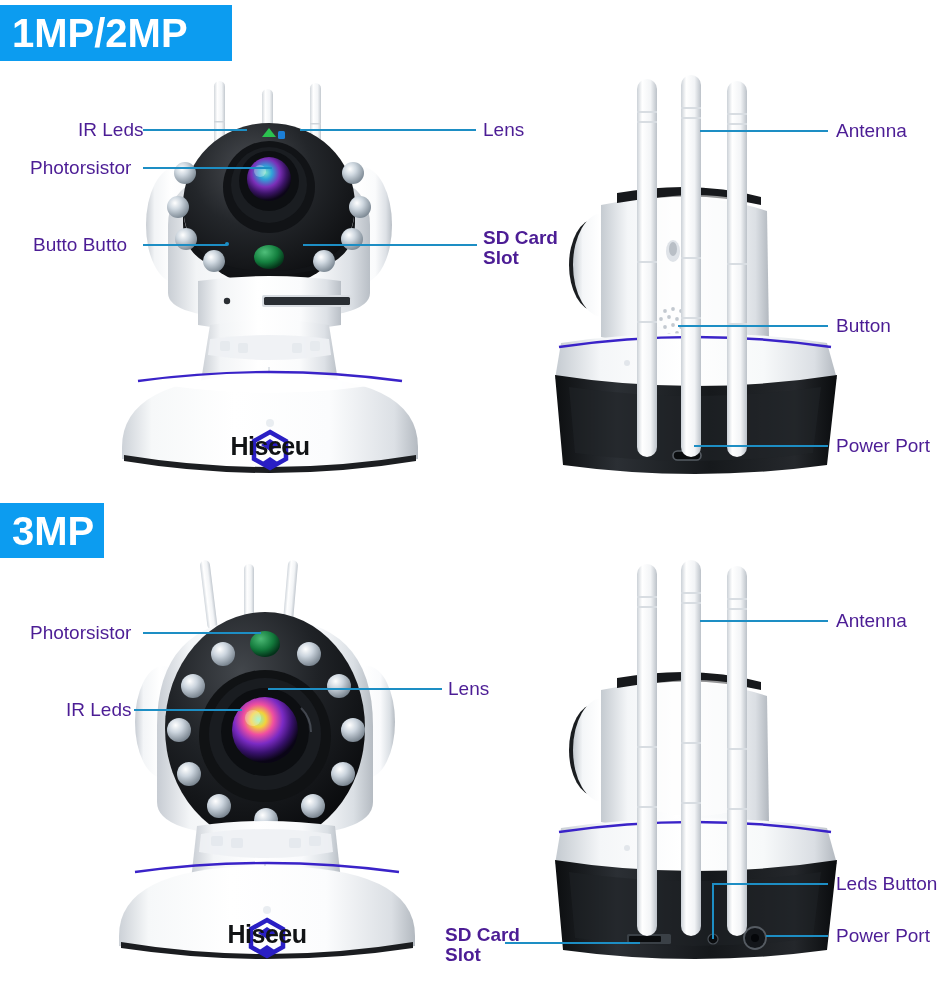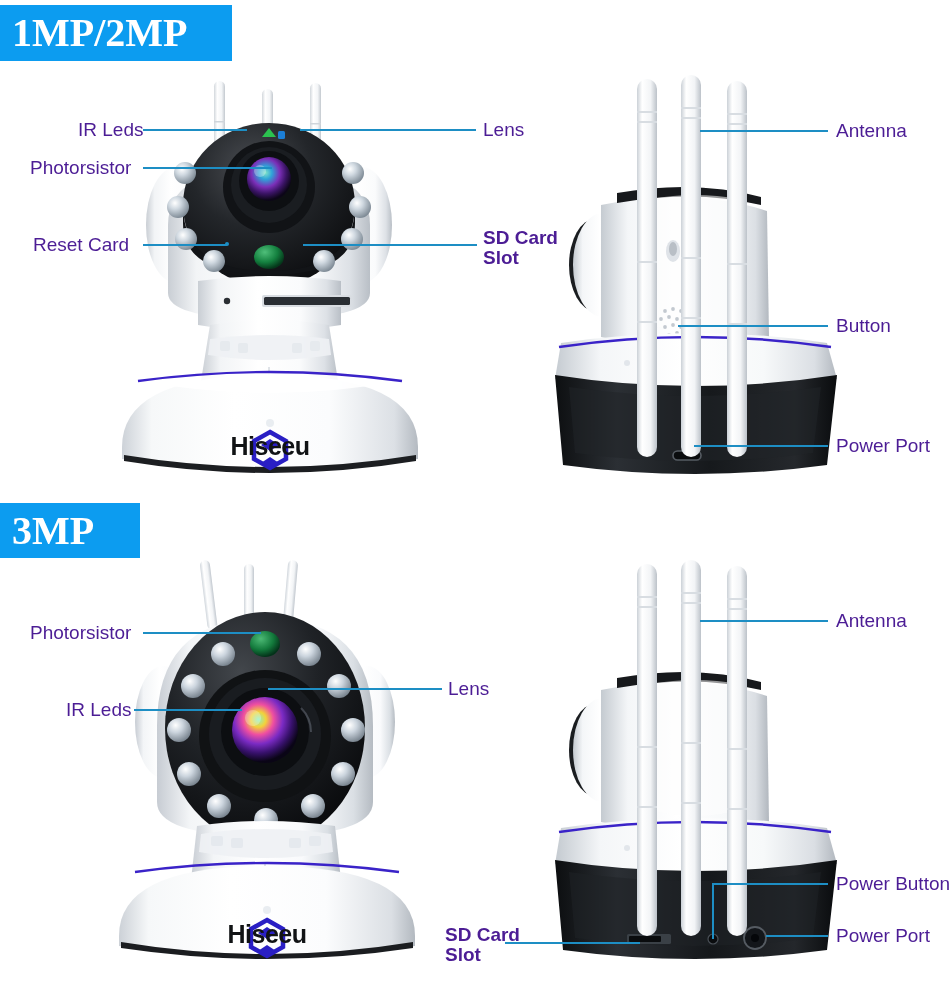--- a/index.html
+++ b/index.html
@@ -23,30 +23,29 @@
   
   .badge {
     position: absolute;
     background: #0c9cf0;
     color: #ffffff;
     font-weight: bold;
     display: flex;
     align-items: center;
     letter-spacing: 0px;
     line-height: 1;
-    font-family: Liberation Serif, serif;
   }
   #badge-1mp2mp {
     left: 0px; top: 5px; width: 232px; height: 56px;
     font-size: 40px;
     padding-left: 12px;
     box-sizing: border-box;
   }
   #badge-3mp {
-    left: 0px; top: 503px; width: 140px; height: 55px;
+    left: 0px; top: 503px; width: 104px; height: 55px;
     font-size: 40px;
     padding-left: 12px;
     box-sizing: border-box;
     text-align: center;
   }
 
   
   .label {
     position: absolute;
     color: #4c1d95;
@@ -285,21 +284,21 @@
       </g>
     </svg>
   </div>
 
   <div class="label" style="left:78px;  top:119px;">IR Leds</div>
   <div class="leader" style="left:143px; top:129px; width:104px;"></div>
 
   <div class="label" style="left:30px;  top:157px;">Photorsistor</div>
   <div class="leader" style="left:143px; top:167px; width:129px;"></div>
 
-  <div class="label" style="left:33px;  top:234px;">Reset Card</div>
+  <div class="label" style="left:33px;  top:234px;">Butto Butto</div>
   <div class="leader" style="left:143px; top:244px; width:84px;"></div>
   <div class="leader-dot" style="left:225px; top:242px;"></div>
 
   <div class="label" style="left:483px; top:119px;">Lens</div>
   <div class="leader" style="left:300px; top:129px; width:176px;"></div>
 
   <div class="label two-line" style="left:483px; top:228px; width:90px;">
     <span>SD Card</span><br>
     <span>Slot</span>
   </div>
@@ -506,20 +505,20 @@
 
   <div class="label two-line" style="left:445px; top:925px; width:90px;">
     <span>SD Card</span><br>
     <span>Slot</span>
   </div>
   <div class="leader" style="left:505px; top:942px; width:135px;"></div>
 
   <div class="label" style="left:836px; top:610px;">Antenna</div>
   <div class="leader" style="left:700px; top:620px; width:128px;"></div>
 
-  <div class="label" style="left:836px; top:873px;">Power Button</div>
+  <div class="label" style="left:836px; top:873px;">Leds Button</div>
   <div class="leader" style="left:713px; top:883px; width:115px;"></div>
   <div class="leader" style="left:712px; top:883px; width:1.6px; height:56px;"></div>
 
   <div class="label" style="left:836px; top:925px;">Power Port</div>
   <div class="leader" style="left:766px; top:935px; width:62px;"></div>
 
 </div>
 
 </body></html>

